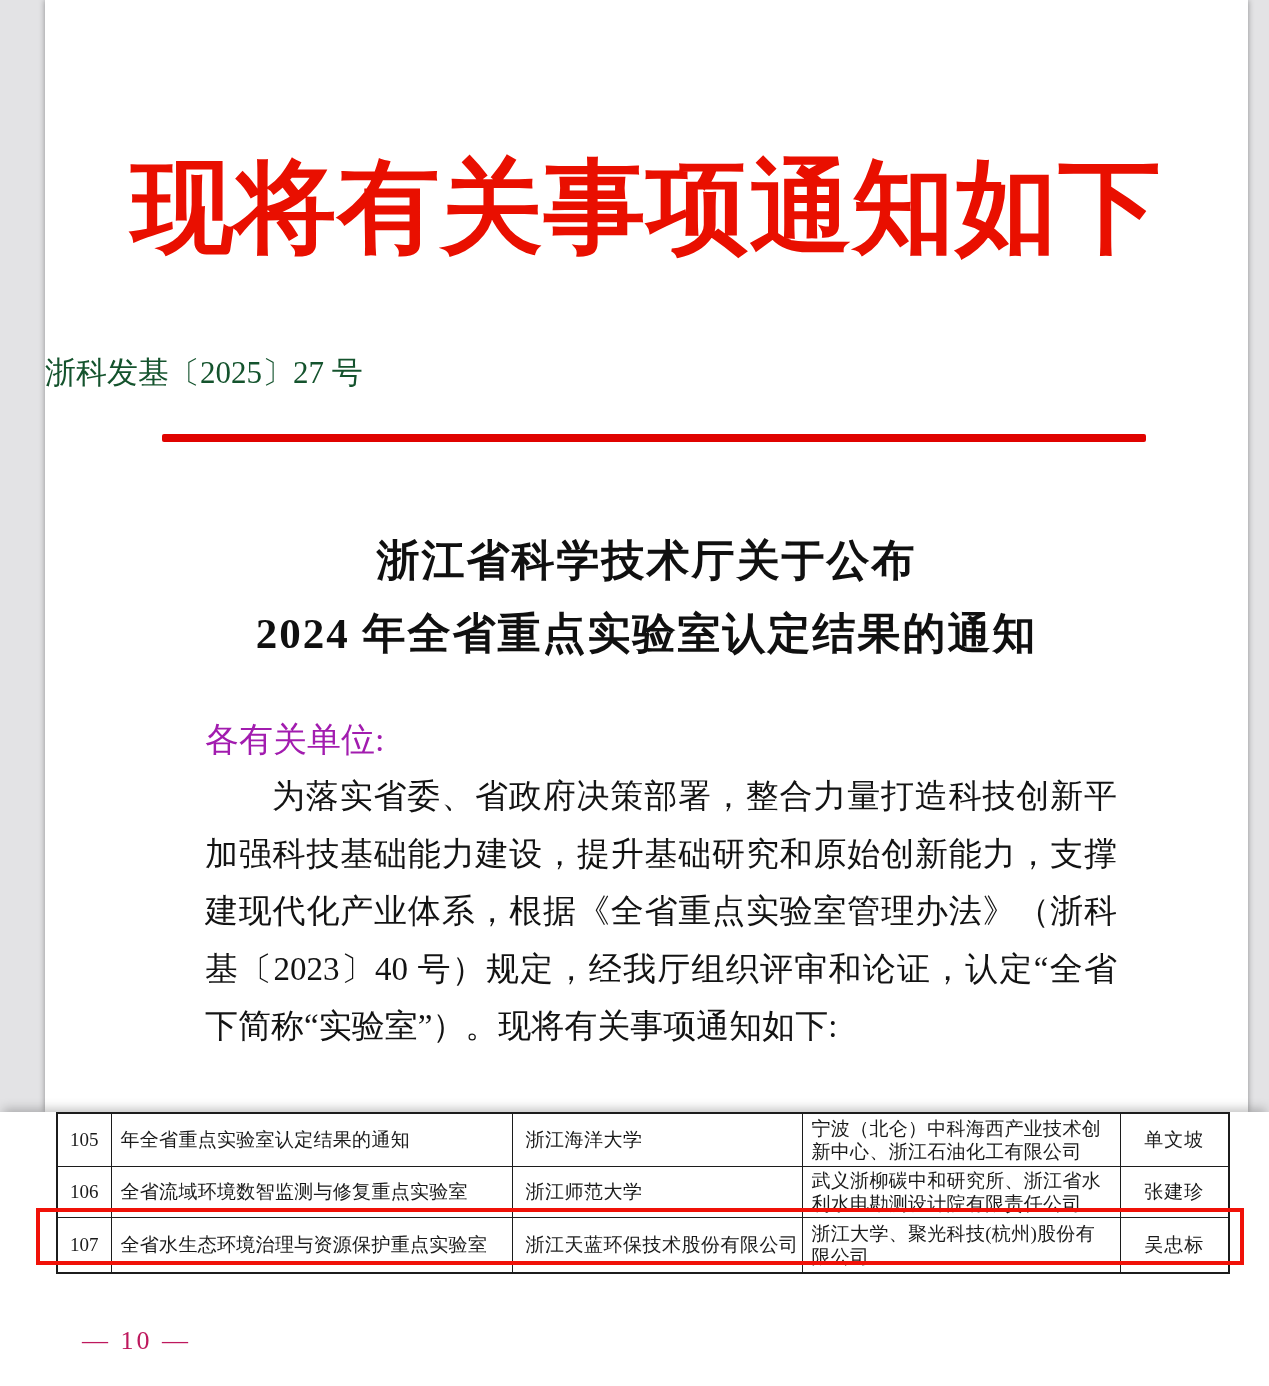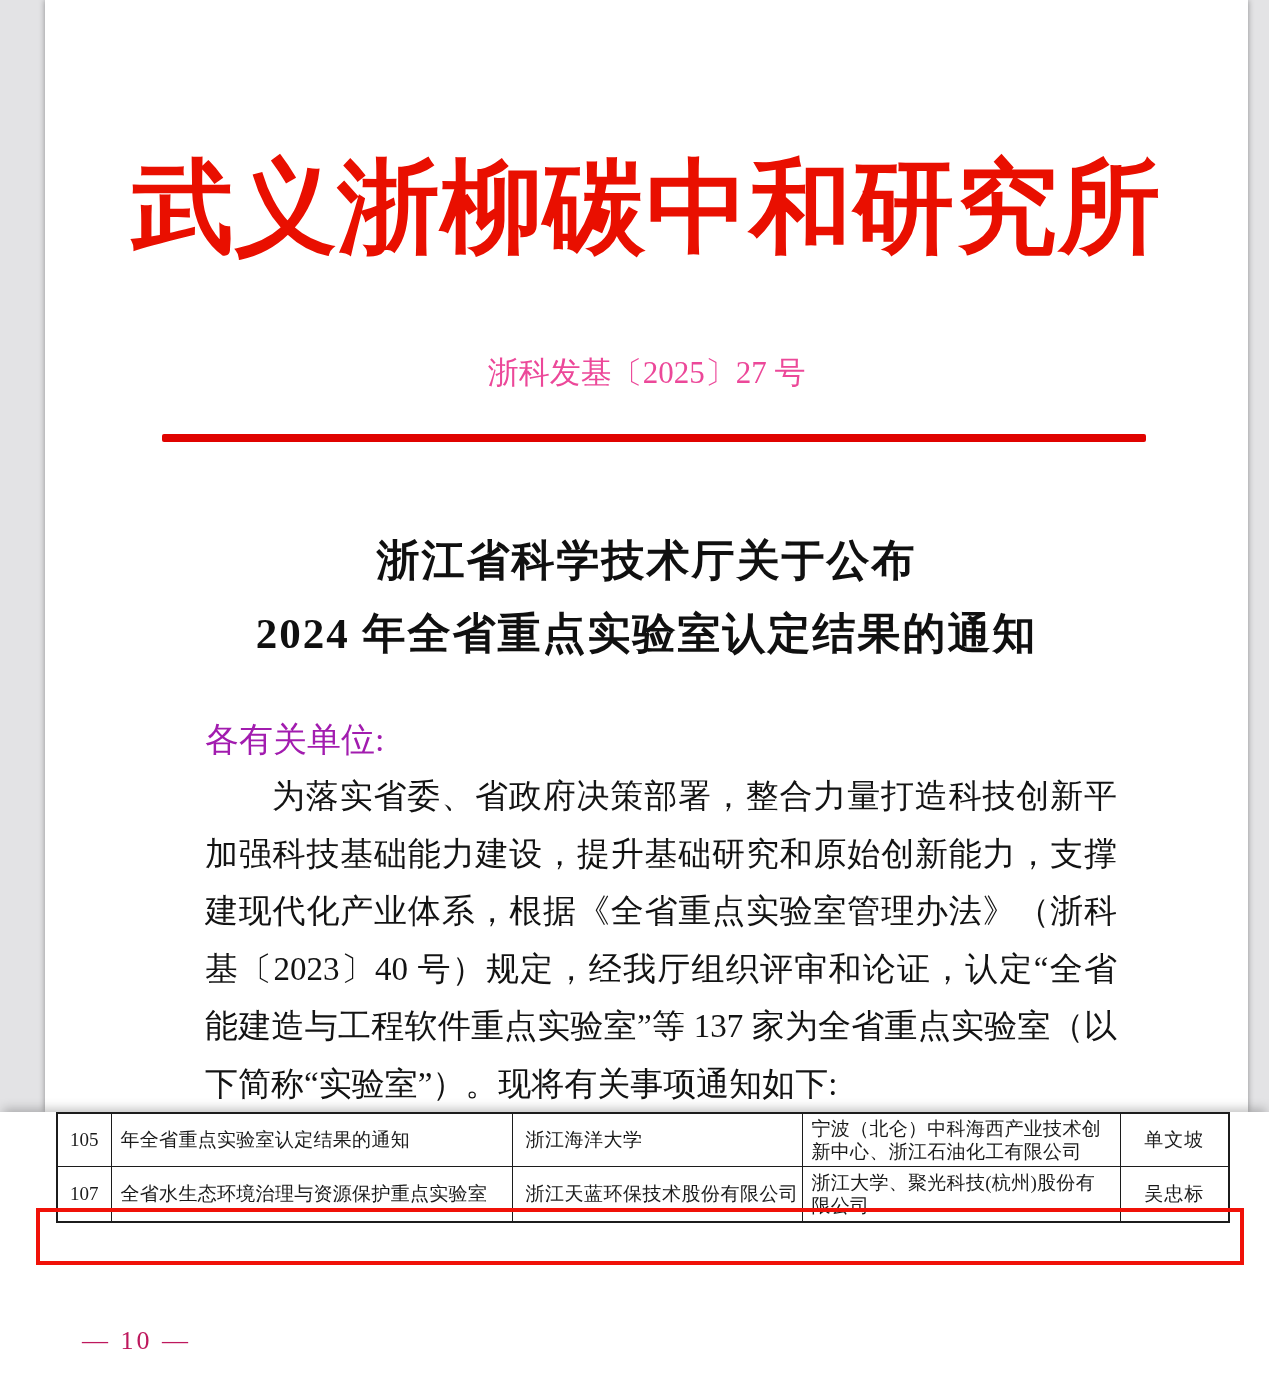--- a/index.html
+++ b/index.html
@@ -37,24 +37,23 @@
     line-height: 160px;
     font-weight: 900;
     color: #e90f00;
     letter-spacing: 1px;
     white-space: nowrap;
   }
   .doc-number {
     position: absolute;
     left: 0; top: 352px;
     width: 100%;
-    text-align: center;
     font-size: 31px;
     line-height: 42px;
-    color: #ec4899;
+    color: #14532d;
   }
   .red-rule {
     position: absolute;
     left: 117px; top: 434px;   
     width: 984px; height: 8px;
     background: #e00300;
     border-radius: 2px;
   }
   .notice-title {
     position: absolute;
@@ -142,39 +141,38 @@
   }
 </style>
 </head>
 <body>
 
 <div class="screen">
 
   <div class="upper-area">
     <div class="paper">
 
-      <div class="red-title">武义浙柳碳中和研究所</div>
+      <div class="red-title">现将有关事项通知如下</div>
 
       <div class="doc-number">浙科发基〔2025〕27 号</div>
 
       <div class="red-rule"></div>
 
       <div class="notice-title">
         <div class="nt-line">浙江省科学技术厅关于公布</div>
         <div class="nt-line">2024 年全省重点实验室认定结果的通知</div>
       </div>
 
       <div class="salutation">各有关单位:</div>
 
       <div class="body-text">
         <div class="bline indent fill">为落实省委、省政府决策部署，整合力量打造科技创新平台，</div>
         <div class="bline fill">加强科技基础能力建设，提升基础研究和原始创新能力，支撑构</div>
         <div class="bline fill">建现代化产业体系，根据《全省重点实验室管理办法》（浙科发</div>
         <div class="bline fill">基〔2023〕40 号）规定，经我厅组织评审和论证，认定“全省智</div>
-        <div class="bline fill">能建造与工程软件重点实验室”等 137 家为全省重点实验室（以</div>
         <div class="bline">下简称“实验室”）。现将有关事项通知如下:</div>
       </div>
 
     </div>
   </div>
 
   <div class="lower-area">
 
     <table class="lab-table">
       <colgroup>
@@ -185,20 +183,27 @@
         <col style="width:109px">
       </colgroup>
       <tbody>
         <tr class="r0">
           <td class="c-num">105</td>
           <td class="c-lab">年全省重点实验室认定结果的通知</td>
           <td class="c-inst">浙江海洋大学</td>
           <td class="c-part">宁波（北仑）中科海西产业技术创新中心、浙江石油化工有限公司</td>
           <td class="c-dir">单文坡</td>
         </tr>
+        <tr class="r1">
+          <td class="c-num">106</td>
+          <td class="c-lab">全省流域环境数智监测与修复重点实验室</td>
+          <td class="c-inst">浙江师范大学</td>
+          <td class="c-part">武义浙柳碳中和研究所、浙江省水利水电勘测设计院有限责任公司</td>
+          <td class="c-dir">张建珍</td>
+        </tr>
         <tr class="r2">
           <td class="c-num">107</td>
           <td class="c-lab">全省水生态环境治理与资源保护重点实验室</td>
           <td class="c-inst">浙江天蓝环保技术股份有限公司</td>
           <td class="c-part">浙江大学、聚光科技(杭州)股份有限公司</td>
           <td class="c-dir">吴忠标</td>
         </tr>
       </tbody>
     </table>
 

